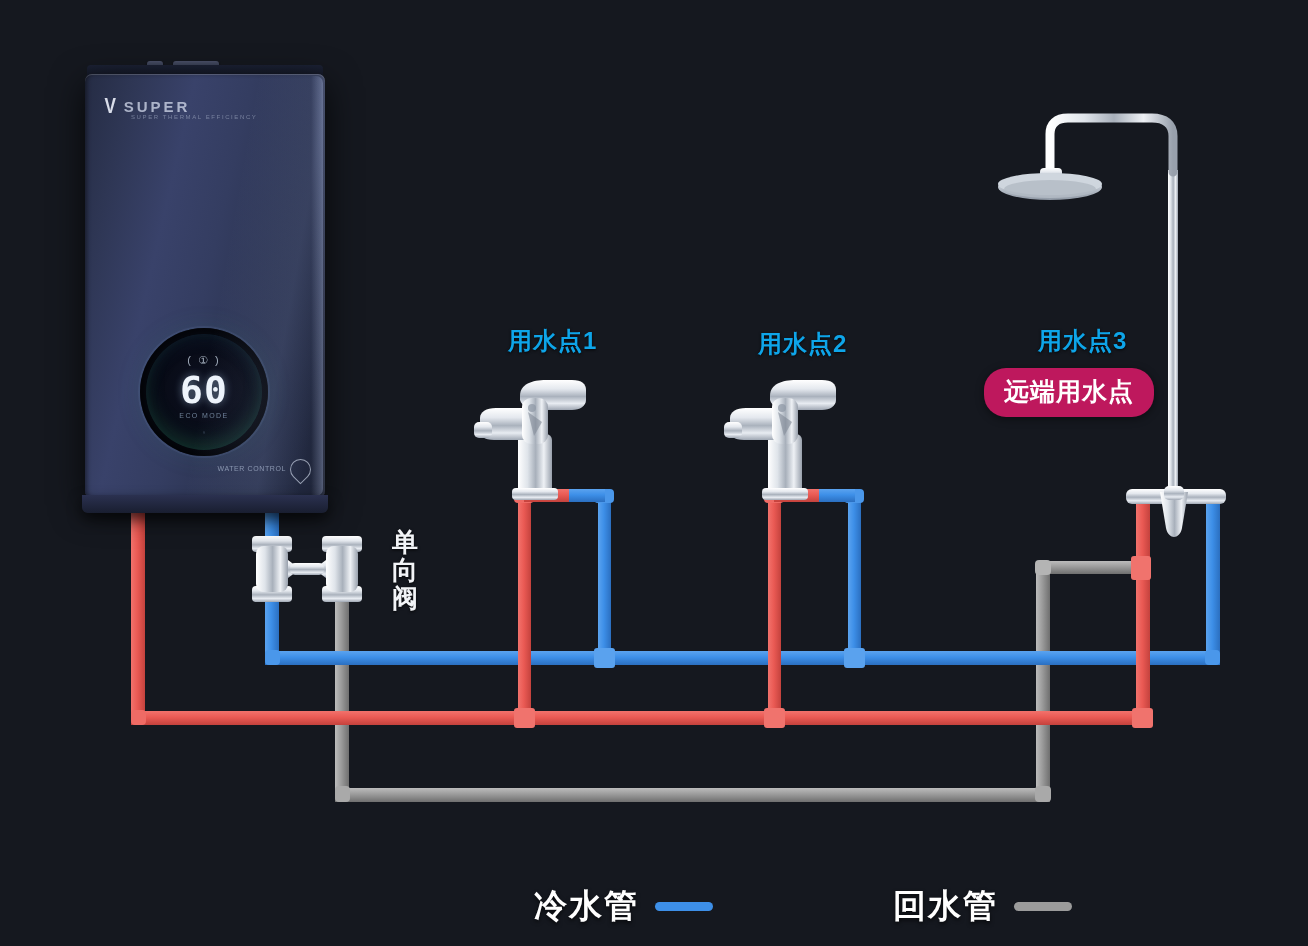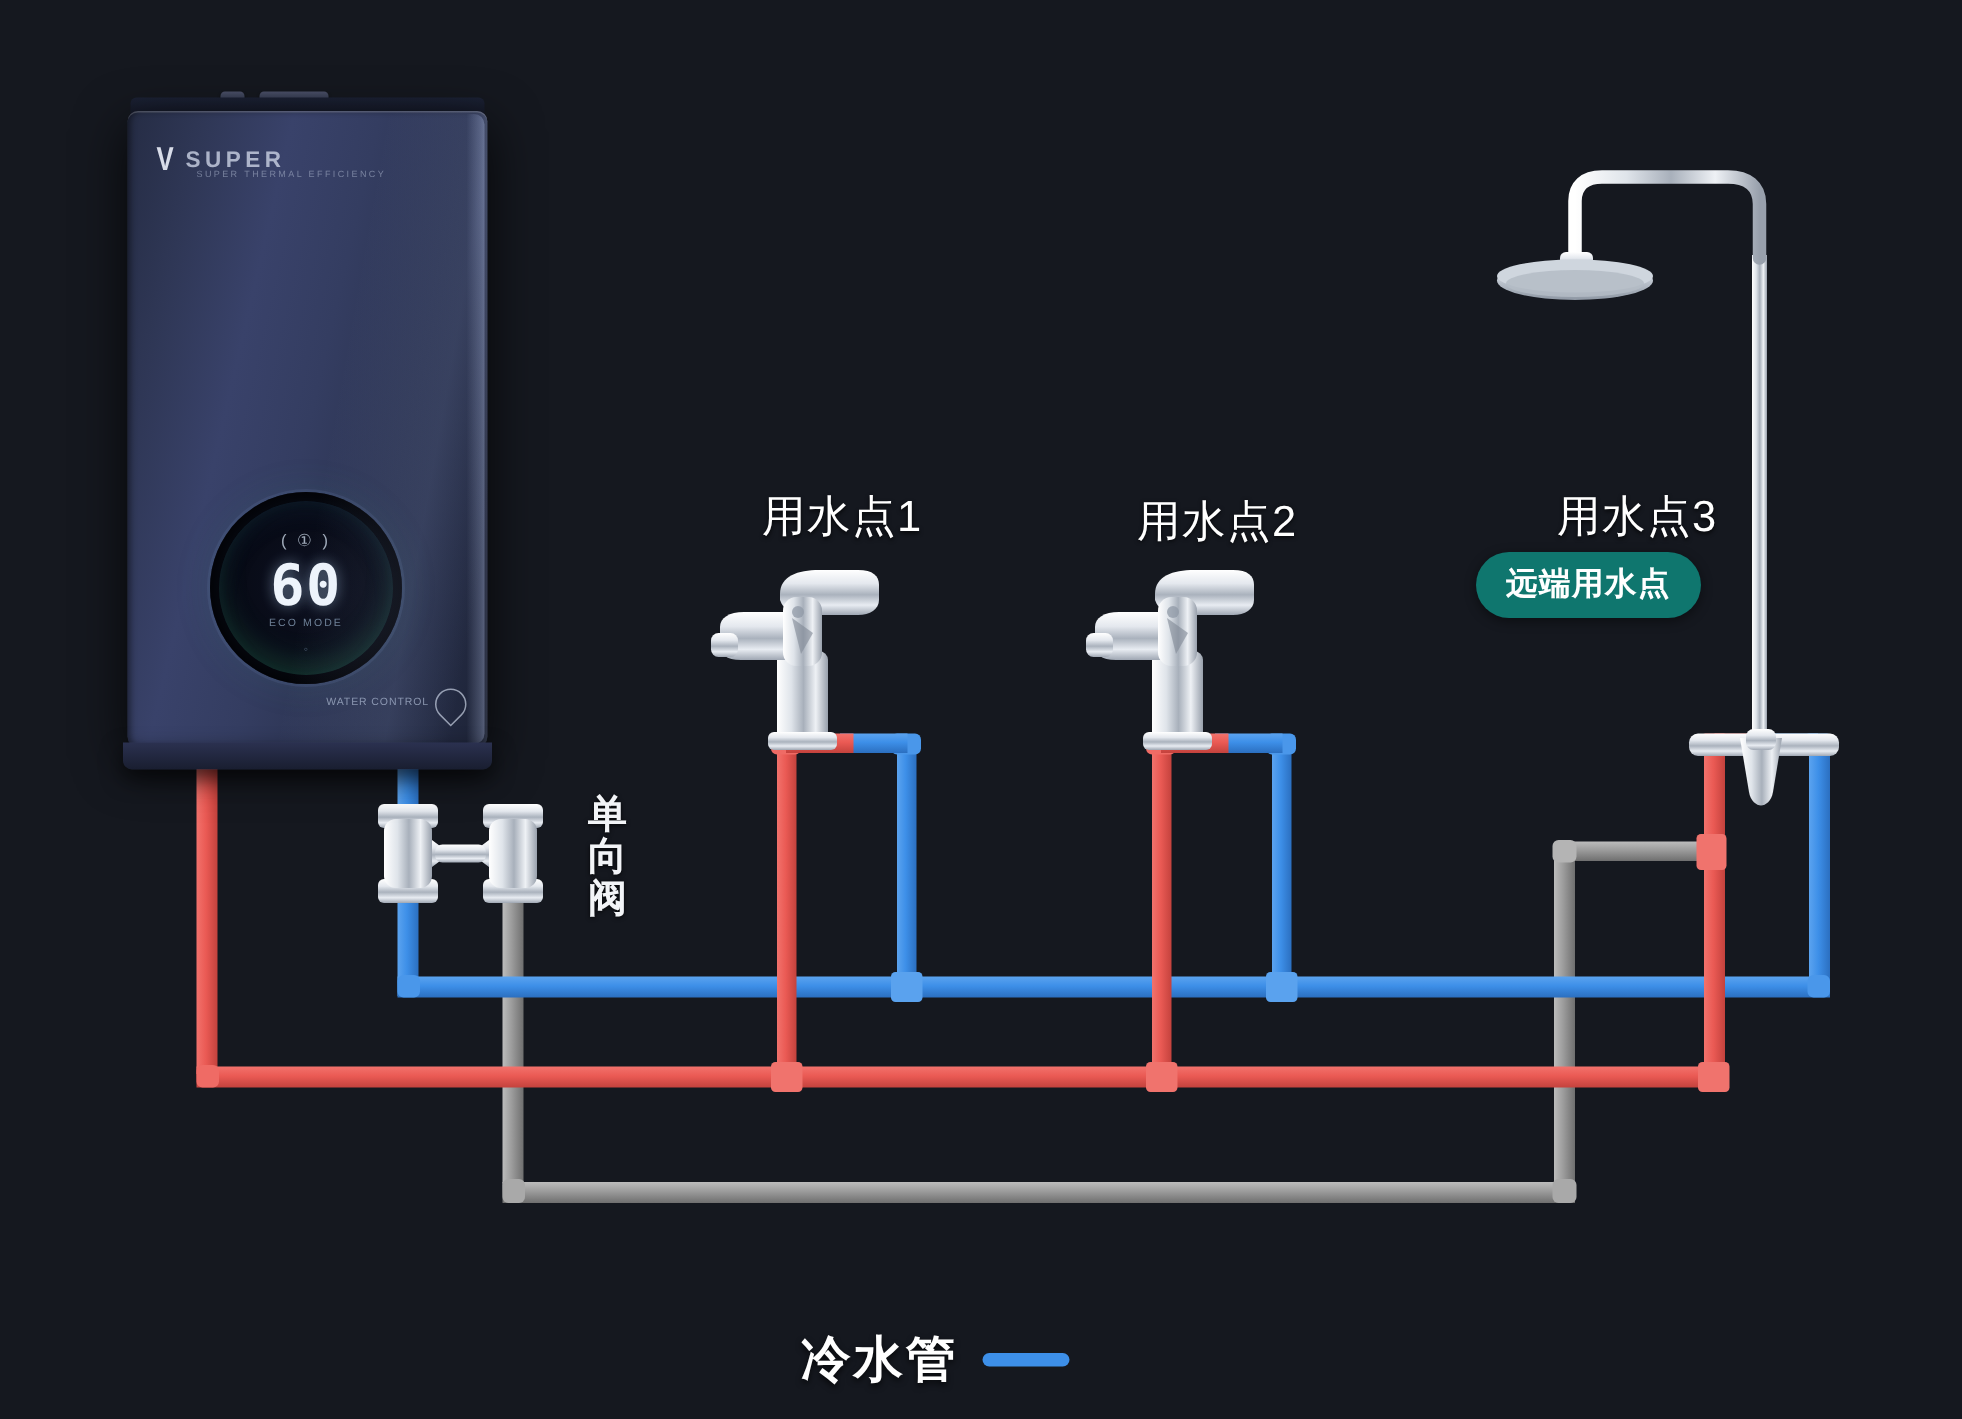--- a/index.html
+++ b/index.html
@@ -8,33 +8,33 @@
     background:#15181f;
     font-family:"Liberation Sans","DejaVu Sans",sans-serif;
     overflow:hidden;
     position:relative;
   }
   #stage{position:absolute;left:0;top:0;width:1308px;height:946px;}
   svg.layer{position:absolute;left:0;top:0;width:1308px;height:946px;}
 
   .label-text{
     position:absolute;
-    color:#ffffff;
-    font-weight:400;
-    font-size:29px;
+    color:#0ea5e9;
+    font-weight:700;
+    font-size:24px;
     letter-spacing:1px;
     white-space:nowrap;
     text-shadow:0 1px 3px rgba(0,0,0,.8);
   }
   .badge{
     position:absolute;
-    background:#0f766e;
+    background:#be185d;
     color:#ffffff;
     font-weight:700;
-    font-size:21px;
+    font-size:25px;
     letter-spacing:1px;
     padding:7px 20px 9px 20px;
     border-radius:22px;
     white-space:nowrap;
     box-shadow:0 2px 8px rgba(0,0,0,.45);
     text-align:center;
   }
   .vlabel{
     position:absolute;
     color:#f2f4f7;
@@ -370,14 +370,18 @@
   <div class="badge" style="left:984px;top:368px;">远端用水点</div>
 
   <div class="vlabel" style="left:390px;top:528px;"><span>单</span><br><span>向</span><br><span>阀</span></div>
 
 
   <div class="legend-item" style="left:534px;top:884px;">
     <span class="legend-label">冷水管</span>
     <span class="legend-swatch" style="background:#3d8fe8;"></span>
   </div>
 
+  <div class="legend-item" style="left:893px;top:884px;">
+    <span class="legend-label">回水管</span>
+    <span class="legend-swatch" style="background:#9b9b9b;"></span>
+  </div>
 
 </div>
 
 </body></html>

